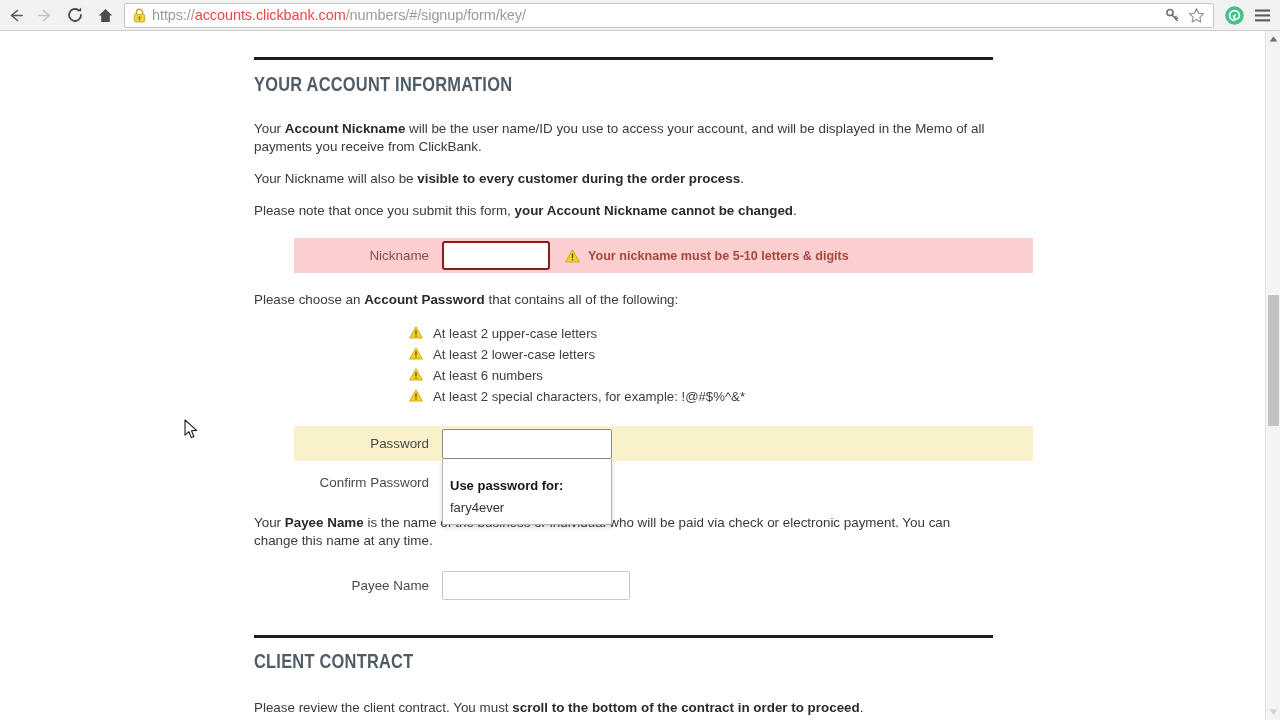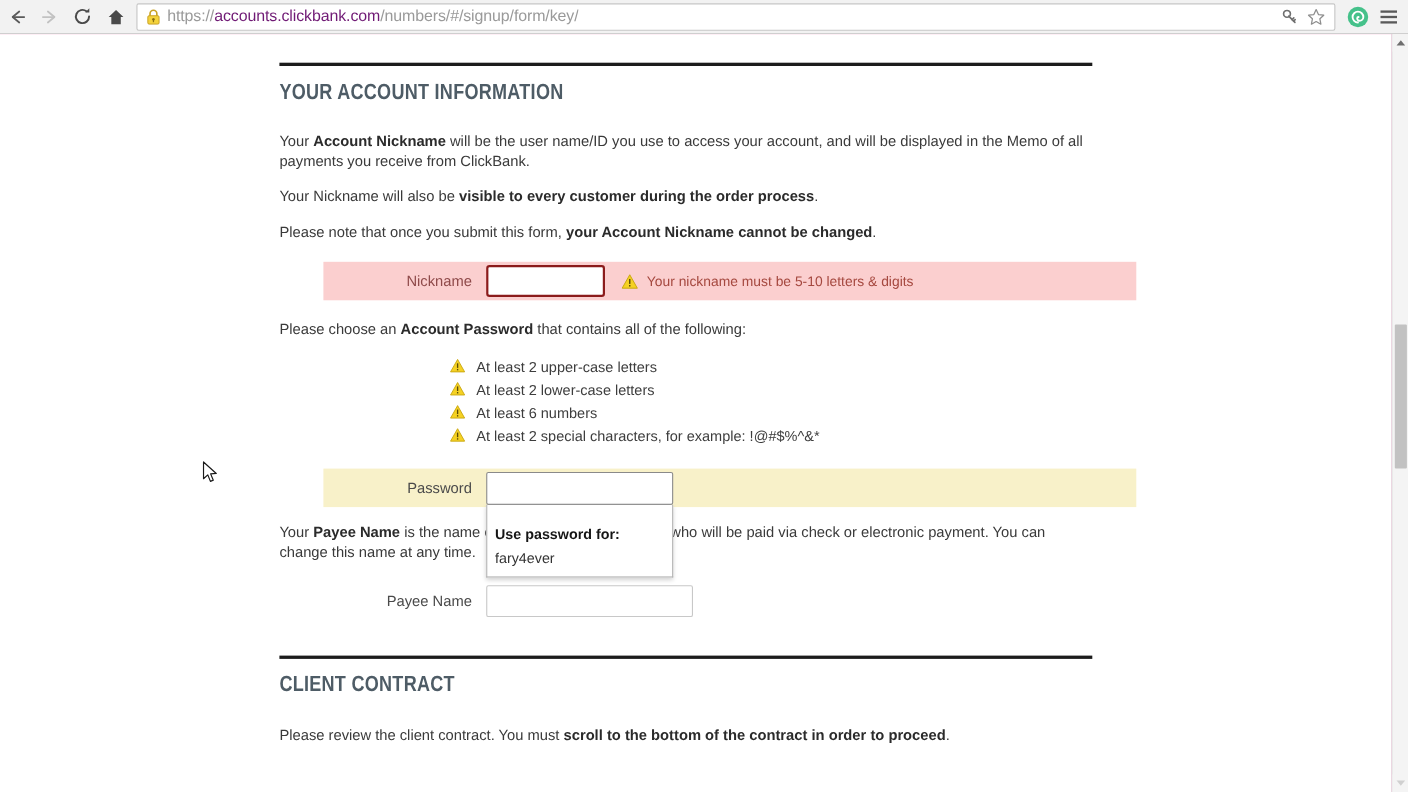--- a/index.html
+++ b/index.html
@@ -42,21 +42,21 @@
     min-width: 0;
   }
   .lock-icon { flex: none; margin-right: 6px; display: flex; }
   .url-text {
     font-size: 14.5px;
     color: #9a9a9a;
     white-space: nowrap;
     overflow: hidden;
     letter-spacing: -0.1px;
   }
-  .url-text .url-host { color: #701a75; }
+  .url-text .url-host { color: #ef4444; }
   .omnibox-actions { margin-left: auto; display: flex; align-items: center; gap: 2px; padding-right: 2px; }
   .omni-icon { width: 22px; height: 22px; display: flex; align-items: center; justify-content: center; }
 
   .chrome-right { display: flex; align-items: center; padding-right: 4px; flex: none; }
   .ext-icon { width: 28px; height: 28px; display: flex; align-items: center; justify-content: center; }
   .menu-icon { width: 28px; height: 28px; display: flex; align-items: center; justify-content: center; }
 
   
   .viewport {
     position: absolute;
@@ -145,20 +145,21 @@
     box-shadow: 0 0 0 0 transparent;
   }
   .text-input.payee { width: 188px; height: 29px; }
 
   .inline-msg {
     display: flex;
     align-items: center;
     margin-left: 15px;
     font-size: 12.6px;
     color: #a5483f;
+    font-weight: bold;
   }
   .inline-msg .warn-ico { margin-right: 8px; display: flex; }
 
   
   .rules { margin-left: 155px; }
   .rule-item {
     display: flex;
     align-items: flex-start;
     height: 21px;
     font-size: 13.2px;
@@ -376,20 +377,24 @@
         <span class="field-label">Password</span>
         <span class="pw-wrap">
           <input class="text-input focused" type="text" autocomplete="off" value="" style="">
           <div class="autofill">
             <div class="autofill-head">Use password for:</div>
             <div class="autofill-item">fary4ever</div>
           </div>
         </span>
       </div>
 
+      <div class="field-row" style="margin-top:4px; height:35px;">
+        <span class="field-label">Confirm Password</span>
+        <input class="text-input focused" type="password" style="visibility: hidden;" value="">
+      </div>
 
       <p class="body-text" style="margin-top:14px;"><span>Your </span><b>Payee Name</b><span> is the name of the business or individual who will be paid via check or electronic payment. You can change this name at any time.</span></p>
 
       <div class="field-row" style="margin-top:19px; height:33px;">
         <span class="field-label">Payee Name</span>
         <input class="text-input payee" type="text" value="" style="">
       </div>
 
       <div class="section-rule" style="margin-top:33px;"></div>
       <h2 class="section-title" style="margin-top:12px;">CLIENT CONTRACT</h2>

